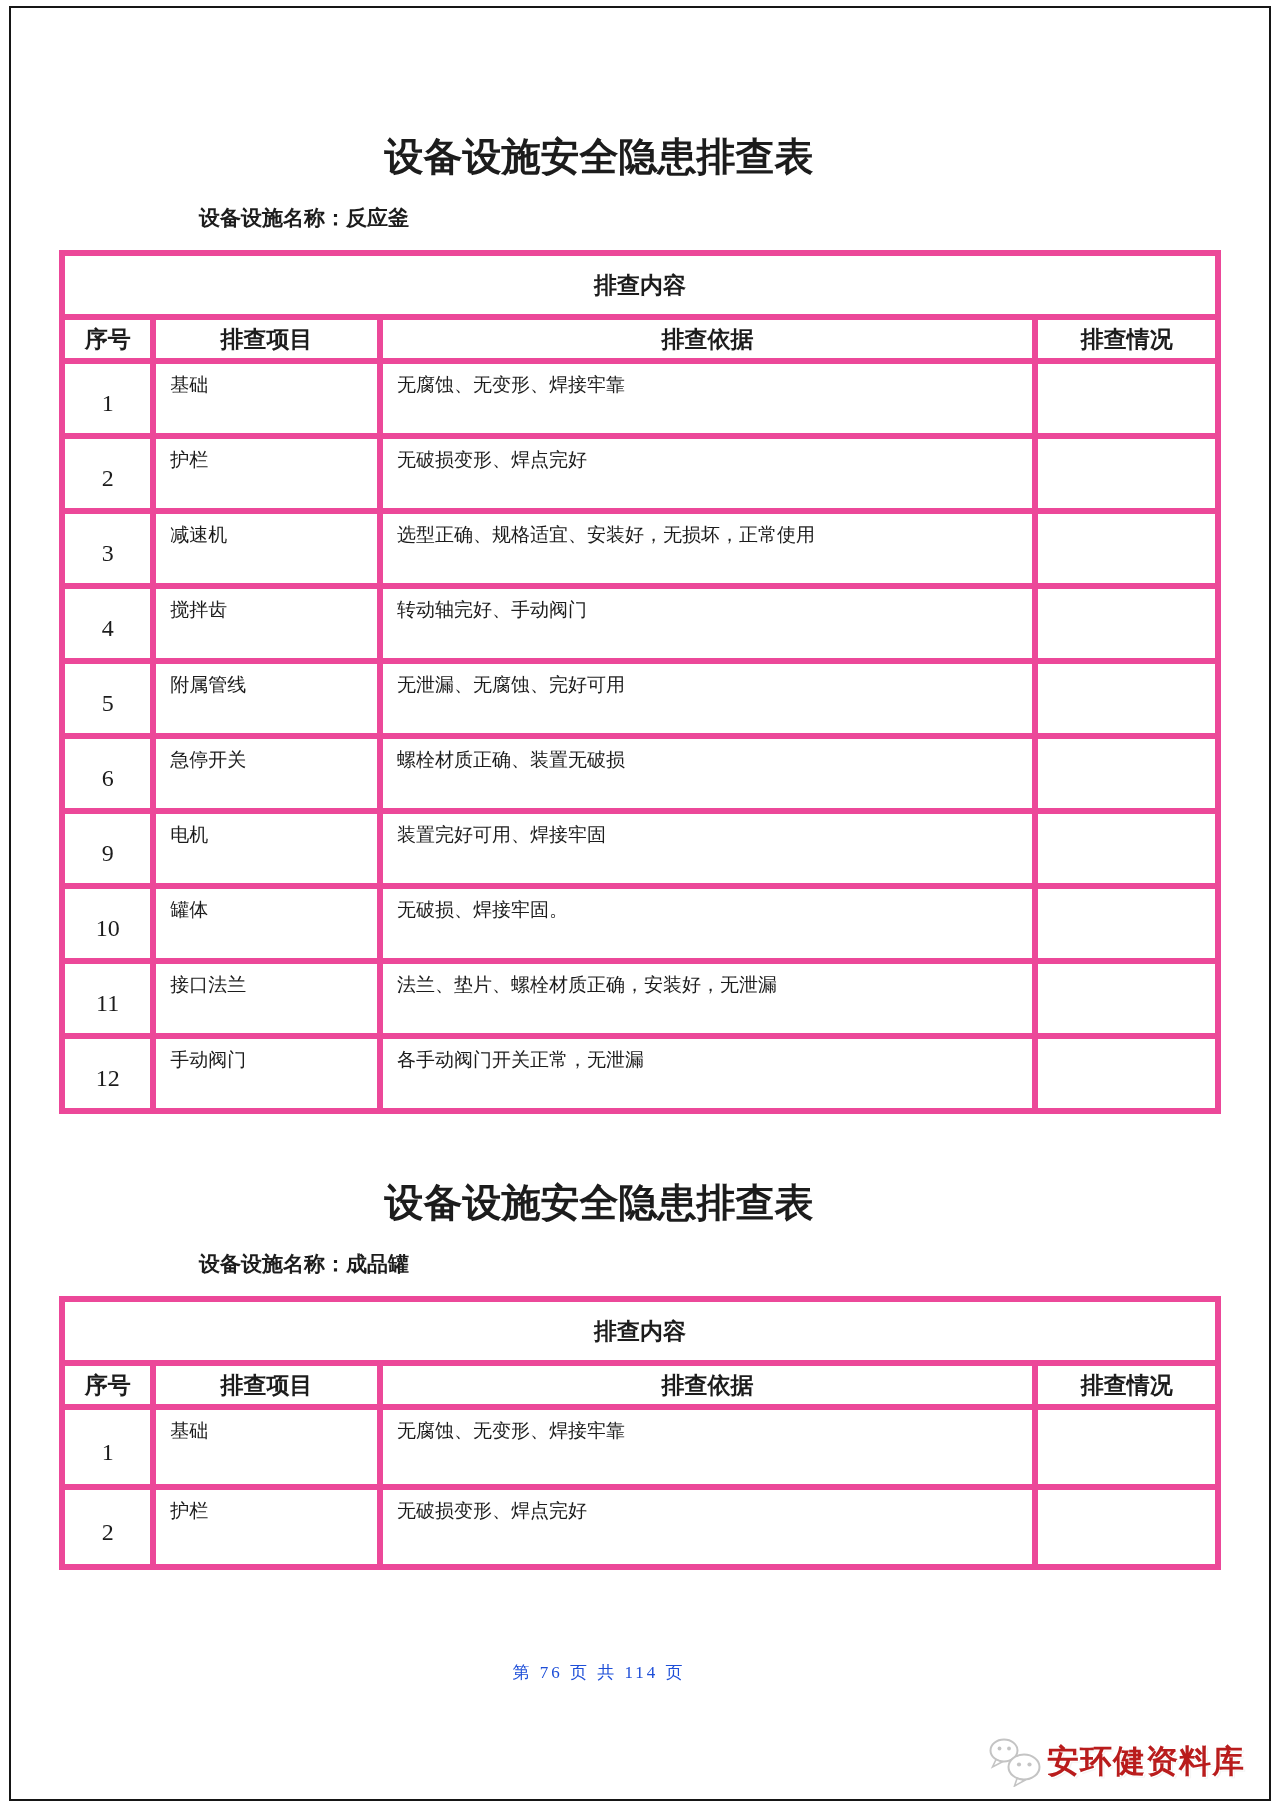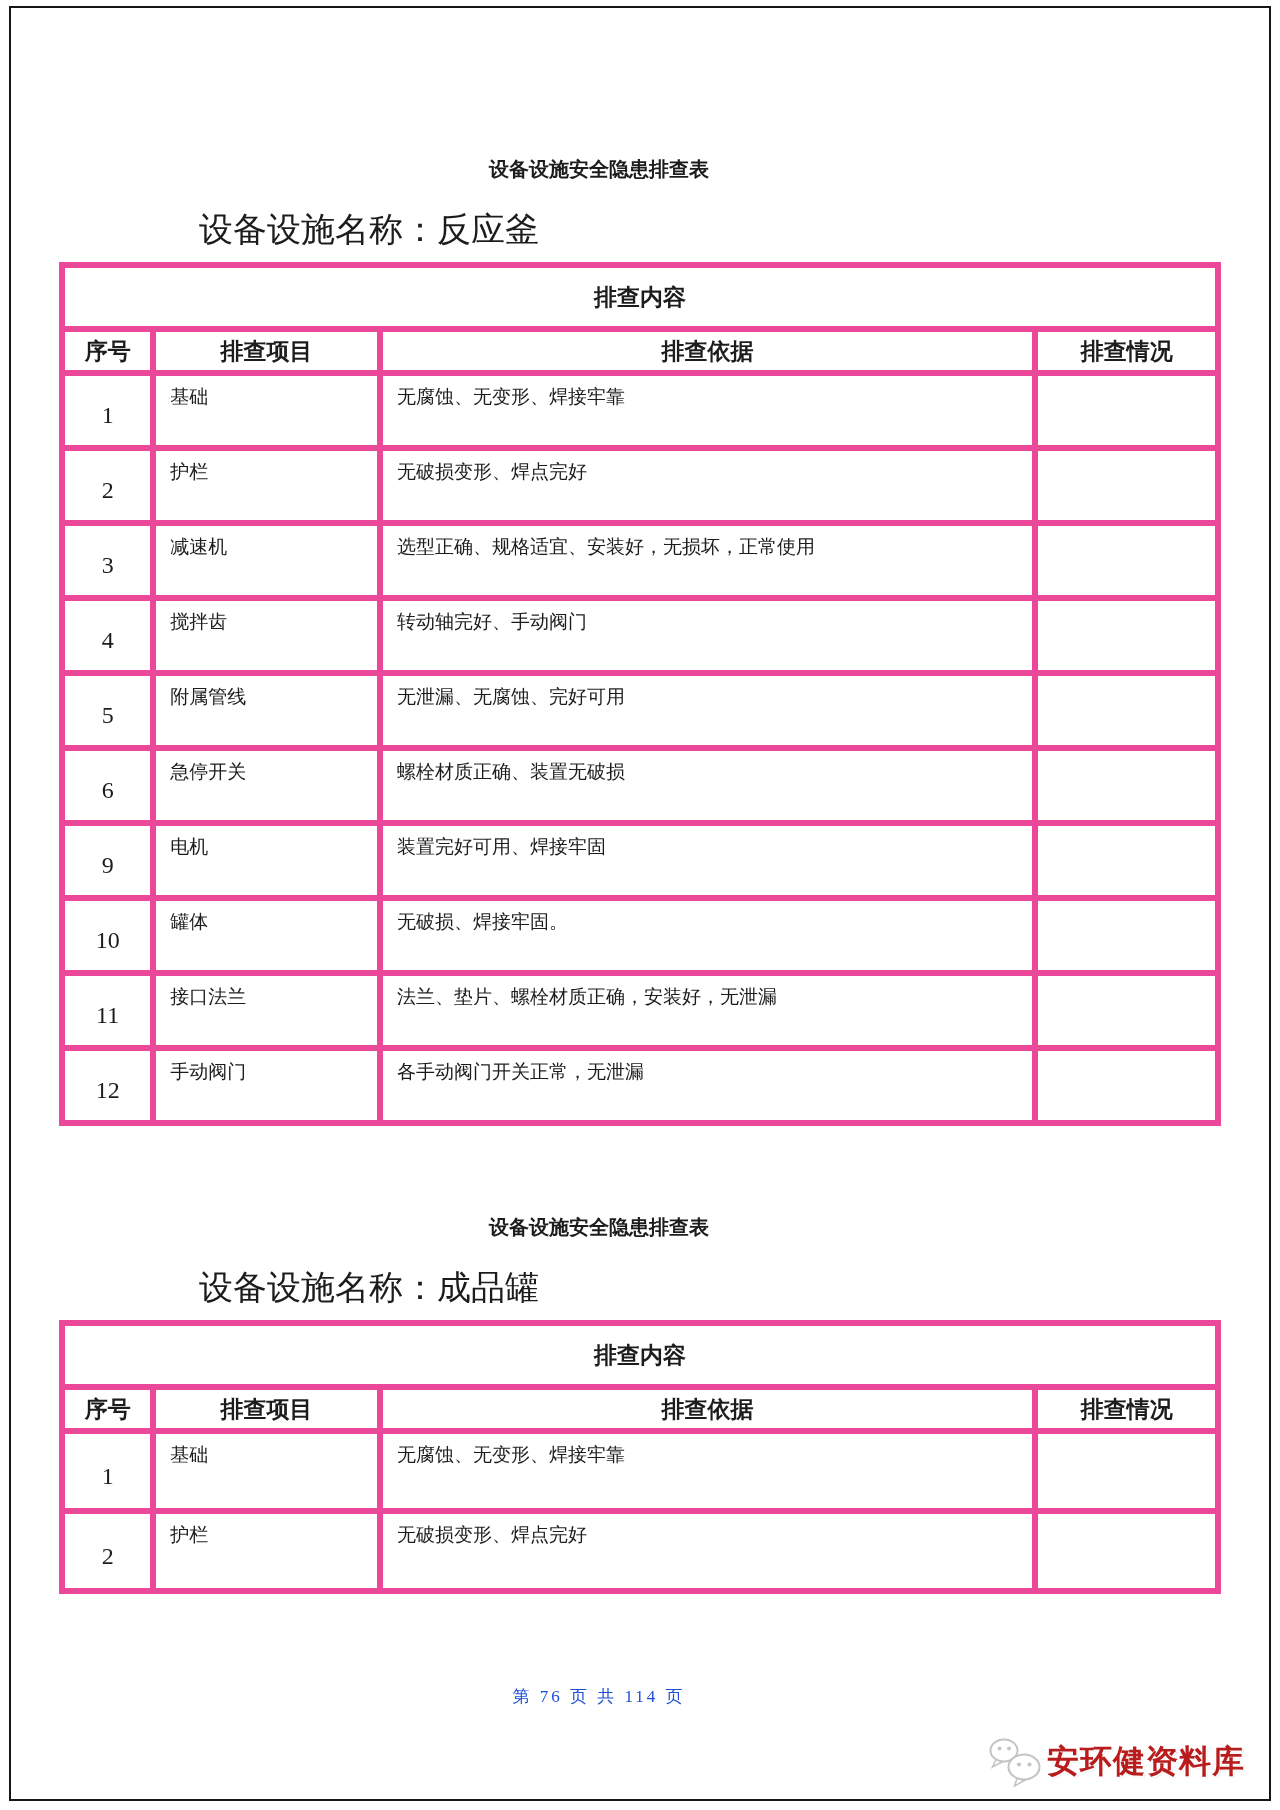--- a/index.html
+++ b/index.html
@@ -24,32 +24,32 @@
     border: 2px solid #161616;
     box-sizing: border-box;
     padding: 0 48px;
     background: #ffffff;
   }
   .center-col {
     width: 1080px;
     text-align: center;
   }
   .title {
-    margin: 16px;
-    font-size: 20px;
+    margin: 4px;
+    font-size: 39px;
     line-height: 42px;
     font-weight: bold;
   }
   .block0 .title-row { padding-top: 124px; }
   .block1 .title-row { padding-top: 64px; }
   .subtitle {
     margin: 22px 0 0 140px;
-    font-size: 34px;
+    font-size: 21px;
     line-height: 36px;
-    font-weight: normal;
+    font-weight: bold;
   }
   table.tbl {
     width: 100%;
     margin-top: 14px;
     border-collapse: collapse;
     table-layout: fixed;
   }
   .tbl th, .tbl td {
     border: 6px solid #ec4899;
     box-sizing: border-box;

